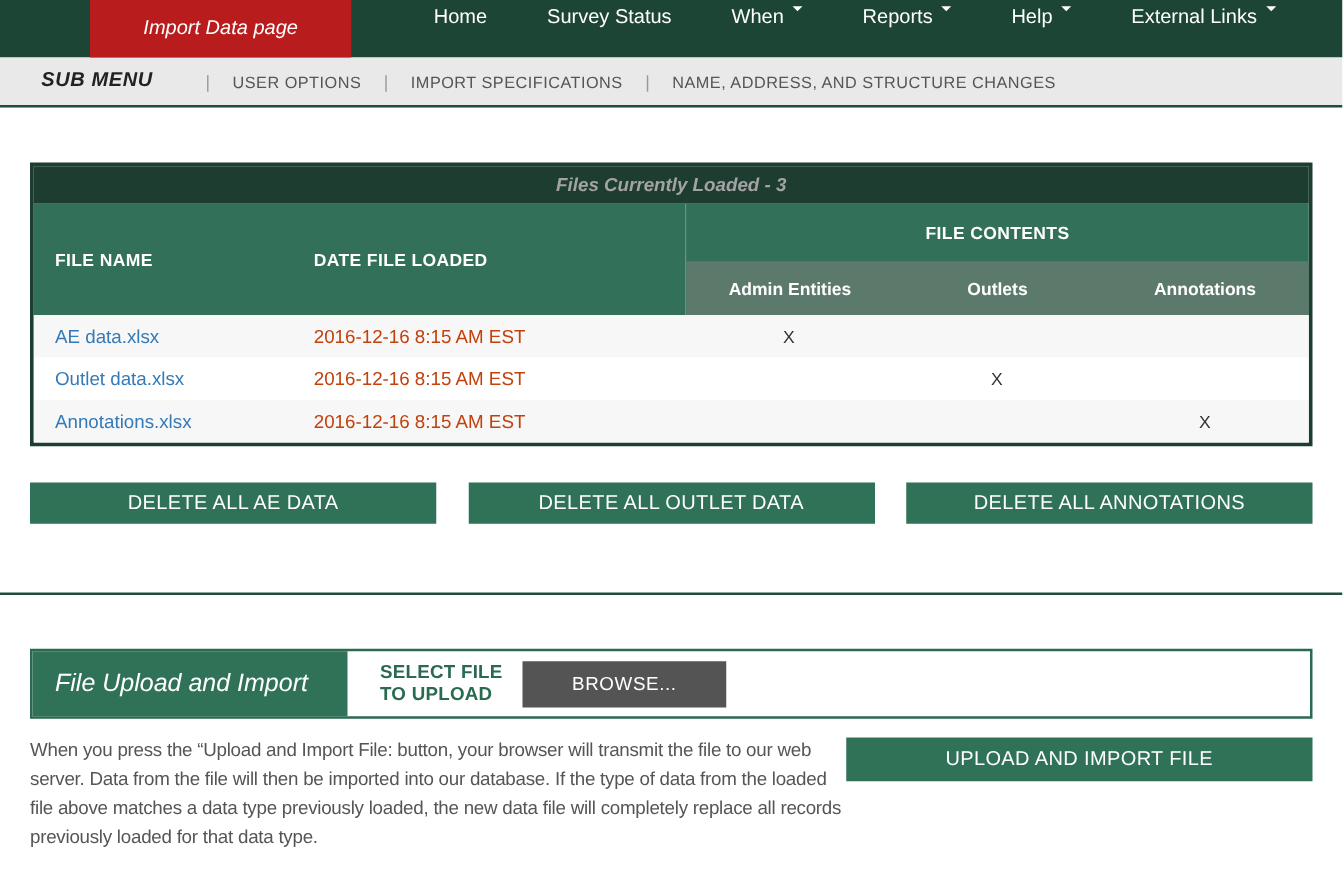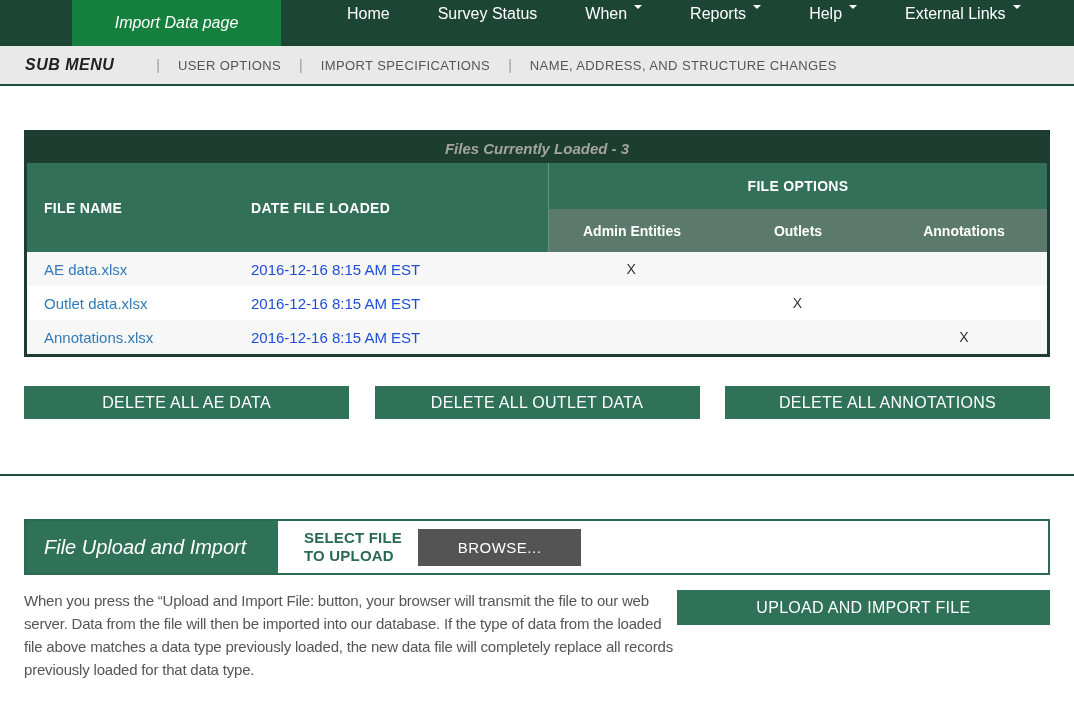--- a/index.html
+++ b/index.html
@@ -1,33 +1,33 @@
 <!DOCTYPE html>
 <html><head>
 <meta charset="utf-8">
 <style>
   * { margin:0; padding:0; box-sizing:border-box; }
   html,body { width:1074px; background:#fff; font-family:"Liberation Sans", sans-serif; }
   body { height:703px; overflow:hidden; }
 
   
   .topnav { height:46px; background:#1d4536; display:flex; align-items:stretch; }
-  .brand-tab { margin-left:72px; width:209px; background:#15803d; color:#fff;
+  .brand-tab { margin-left:72px; width:209px; background:#b91c1c; color:#fff;
                display:flex; align-items:center; justify-content:center;
                font-style:italic; font-size:16px; cursor:pointer; }
   .nav-items { display:flex; align-items:stretch; margin-left:42px; }
   .nav-item { display:flex; padding:5px 24px; color:#fff;
               font-size:16px; cursor:pointer; white-space:nowrap; }
   .caret { display:inline-block; margin-left:7px; width:0; height:0;
            border-left:4px solid transparent; border-right:4px solid transparent;
            border-top:4px solid #fff; }
 
   
   .submenu { height:40px; background:#e9e9e9; border-bottom:2px solid #1e4d3a;
-             display:flex; align-items:center; padding-left:25px; }
+             display:flex; align-items:center; padding-left:33px; }
   .submenu-title { font-size:16px; font-weight:700; font-style:italic; color:#222;
                    letter-spacing:0.5px; margin-right:24px; }
   .submenu-sep { color:#999; font-size:14px; margin:0 18px; }
   .submenu-item { font-size:13px; color:#555; letter-spacing:0.4px; cursor:pointer; white-space:nowrap; }
 
   
   .content { padding:0 24px; }
 
   
   .files-table { margin-top:44px; border:3px solid #1e3d31; }
@@ -40,21 +40,21 @@
   .th-label { font-size:14px; font-weight:700; letter-spacing:0.3px; }
   .th-contents { flex:1; display:flex; flex-direction:column; border-left:1px solid rgba(255,255,255,0.25); }
   .th-contents-top { height:46px; display:flex; align-items:center; justify-content:center; }
   .th-contents-cols { height:43px; background:#5b7a6c; display:flex; }
   .th-sub { flex:1; display:flex; align-items:center; justify-content:center;
             font-size:14px; font-weight:700; }
   .t-row { display:flex; height:34px; align-items:center; background:#fff; font-size:15px; }
   .t-row:nth-child(odd) { background:#f7f7f7; }
   .cell-filename { width:224px; padding-left:17px; }
   .file-link { color:#337ab7; text-decoration:none; cursor:pointer; }
-  .cell-date { width:297px; color:#1d4ed8; }
+  .cell-date { width:297px; color:#c2410c; }
   .cell-x { flex:1; text-align:center; color:#333; font-size:14px; }
 
   
   .delete-row { margin-top:29px; display:flex; justify-content:space-between; }
   .btn-green { background:#2f7257; color:#fff; border:none; height:33px;
                font-family:"Liberation Sans", sans-serif; font-size:16px;
                letter-spacing:0.3px; cursor:pointer; }
   .delete-row .btn-green { width:325px; }
 
   
@@ -129,21 +129,21 @@
     <div class="table-title">Files Currently Loaded - 3</div>
     <div class="table-header">
       <div class="th-filename">
         <span class="th-label">FILE NAME</span>
       </div>
       <div class="th-date">
         <span class="th-label">DATE FILE LOADED</span>
       </div>
       <div class="th-contents">
         <div class="th-contents-top">
-          <span class="th-label">FILE OPTIONS</span>
+          <span class="th-label">FILE CONTENTS</span>
         </div>
         <div class="th-contents-cols">
           <span class="th-sub">Admin Entities</span>
           <span class="th-sub">Outlets</span>
           <span class="th-sub">Annotations</span>
         </div>
       </div>
     </div>
     <div>
       <div class="t-row">

